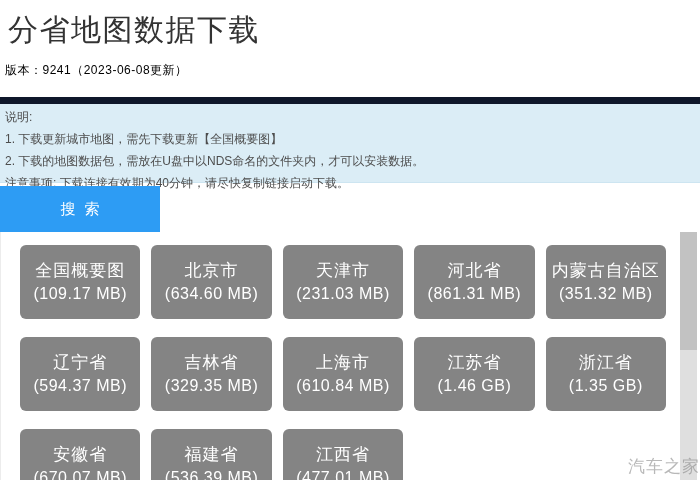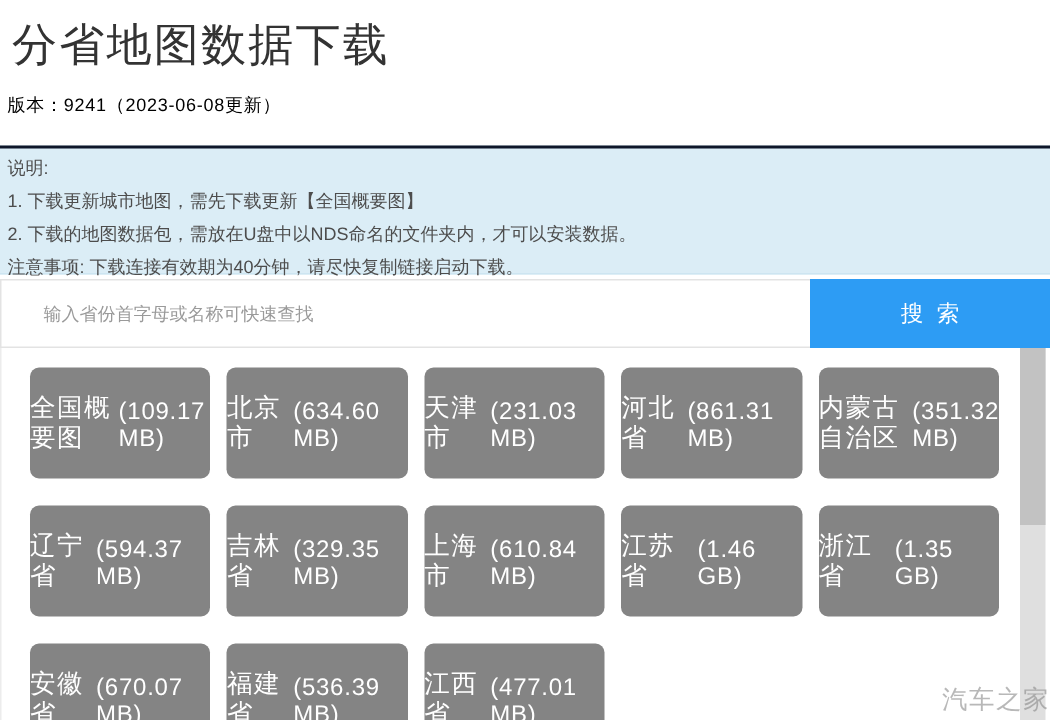--- a/index.html
+++ b/index.html
@@ -12,21 +12,21 @@
     position:absolute; top:10px; left:8px;
     font-size:30px; font-weight:400; color:#333333; letter-spacing:1.5px;
     margin:0;
   }
   .version-label {
     position:absolute; top:62px; left:5px;
     font-size:12px; color:#000000; letter-spacing:0.5px;
   }
   .notice-box {
     position:absolute; top:97px; left:0; right:0; height:86px;
-    background:#dbedf6; border-top:2px solid #0f172a; border-bottom:1px solid #cde5f1;
+    background:#dbedf6; border-top:7px solid #0f172a; border-bottom:1px solid #cde5f1;
     box-sizing:border-box; padding:2px 20px 0 5px;
     font-size:12px; color:#4d4d4d;
   }
   .notice-box .line { line-height:22px; white-space:nowrap; }
   .search-bar {
     position:absolute; top:186px; left:0; right:0; height:46px;
     display:flex; box-sizing:border-box;
   }
   .search-input {
     flex:1; height:100%; box-sizing:border-box;
@@ -46,21 +46,21 @@
     overflow:hidden; border-left:1px solid #ececec; box-sizing:border-box;
     background:#ffffff;
   }
   .grid {
     display:grid; grid-template-columns:repeat(5, 1fr);
     column-gap:11px; row-gap:18px;
     padding:13px 34px 0 19px;
   }
   .tile {
     height:74px; background:#848484; border-radius:6px;
-    color:#ffffff; display:flex; flex-direction:row;
+    color:#ffffff; display:flex; flex-direction:column;
     align-items:center; justify-content:center; cursor:pointer;
     user-select:none;
   }
   .tile-name { font-size:17px; line-height:20px; letter-spacing:1px; }
   .tile-size { font-size:16px; margin-top:4px; letter-spacing:0.5px; }
   .scrollbar {
     position:absolute; top:0; right:3px; width:17px; height:100%;
     background:#dfdfdf;
   }
   .scrollbar-thumb { width:100%; height:118px; background:#c2c2c2; }
@@ -78,21 +78,20 @@
 <div class="version-label">版本：9241（2023-06-08更新）</div>
 
 <div class="notice-box">
   <div class="line">说明:</div>
   <div class="line">1. 下载更新城市地图，需先下载更新【全国概要图】</div>
   <div class="line">2. 下载的地图数据包，需放在U盘中以NDS命名的文件夹内，才可以安装数据。</div>
   <div class="line">注意事项: 下载连接有效期为40分钟，请尽快复制链接启动下载。</div>
 </div>
 
 <div class="search-bar">
-  <input class="search-input" type="text" placeholder="输入省份首字母或名称可快速查找" style="">
   <button class="search-btn">搜索</button>
 </div>
 
 <div class="download-list">
   <div class="grid" id="grid">
   <div class="tile">
     <div class="tile-name">全国概要图</div>
     <div class="tile-size">(109.17 MB)</div>
   </div>
 

